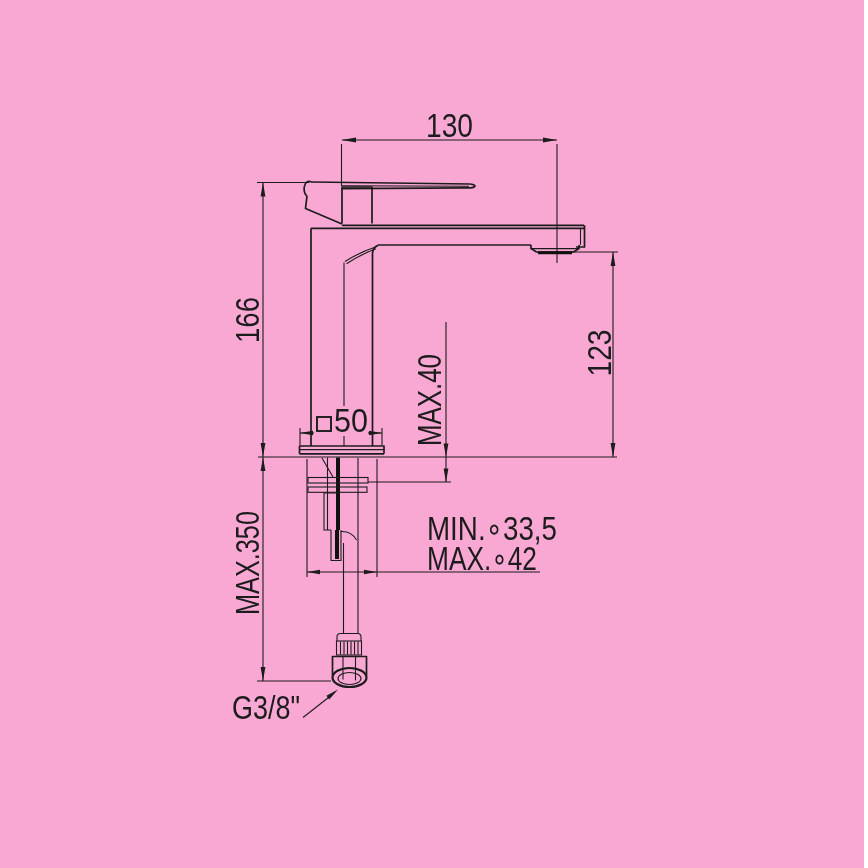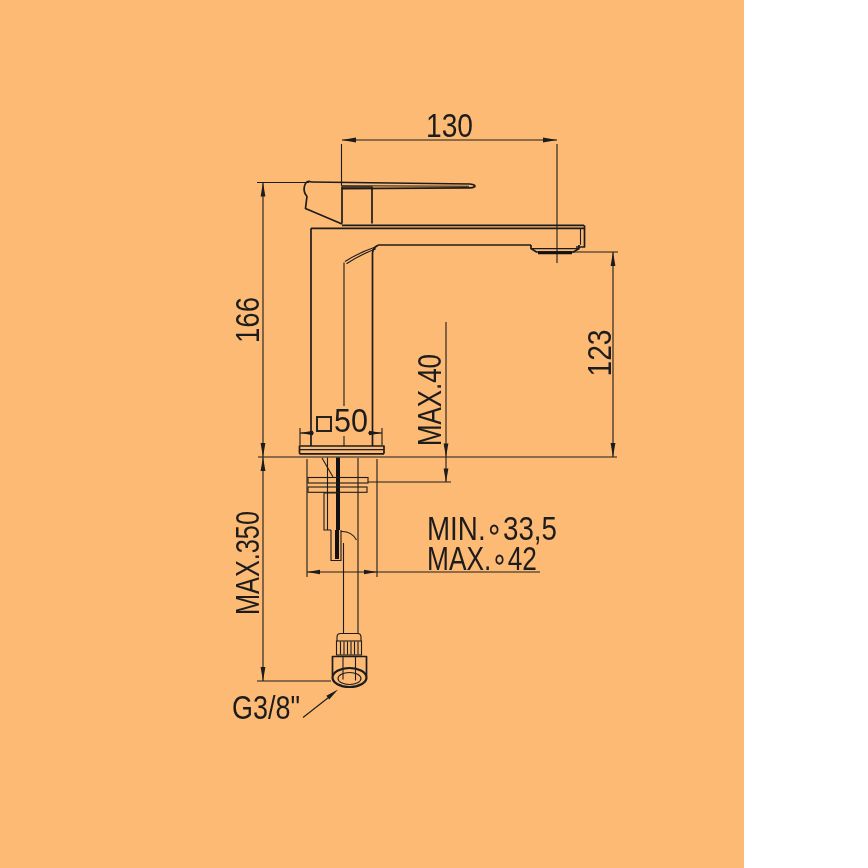--- a/index.html
+++ b/index.html
@@ -1,16 +1,16 @@
 <!DOCTYPE html>
 <html><head>
 <meta charset="utf-8">
 <style>
   html,body{margin:0;padding:0;background:#ffffff;}
-  .stage{position:relative;width:744px;height:868px;background:#fdba74;overflow:hidden;
+  .stage{position:relative;width:864px;height:868px;background:#f9a8d4;overflow:hidden;
          font-family:"Liberation Sans", sans-serif;text-align:center;}
   svg{position:absolute;left:0;top:0;}
   svg text{fill:#1c1c1c;font-family:"Liberation Sans", sans-serif;font-size:33px;}
   .outline{stroke:#1c1c1c;fill:none;stroke-width:1.7;stroke-linecap:butt;stroke-linejoin:round;}
   .outline-thin{stroke:#1c1c1c;fill:none;stroke-width:1.1;}
   .dim{stroke:#1c1c1c;fill:none;stroke-width:1.1;}
   .arrow{fill:#1c1c1c;stroke:none;}
   .thick{stroke:#111111;fill:none;stroke-width:4;}
   .semithick{stroke:#111111;fill:none;stroke-width:3;}
 </style>

